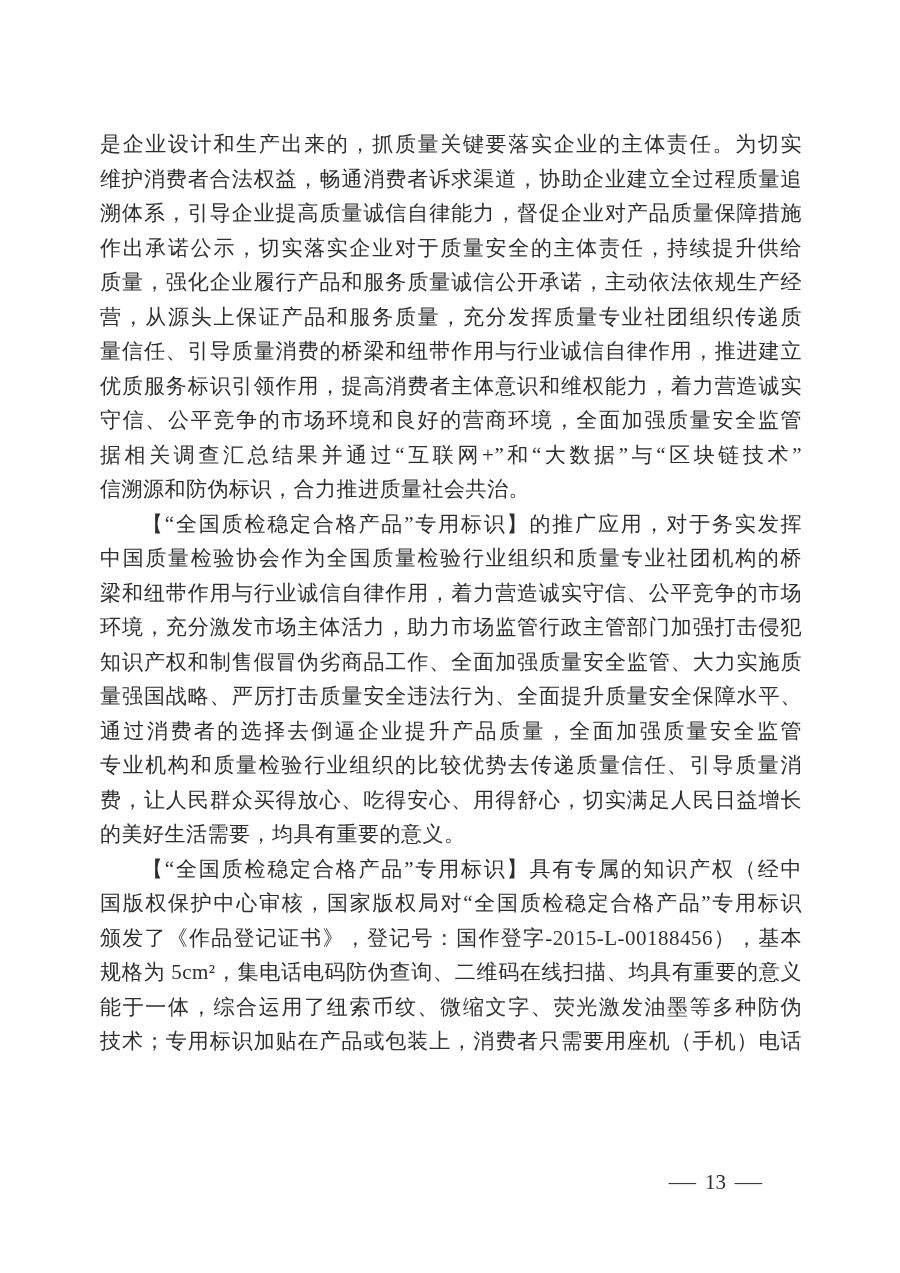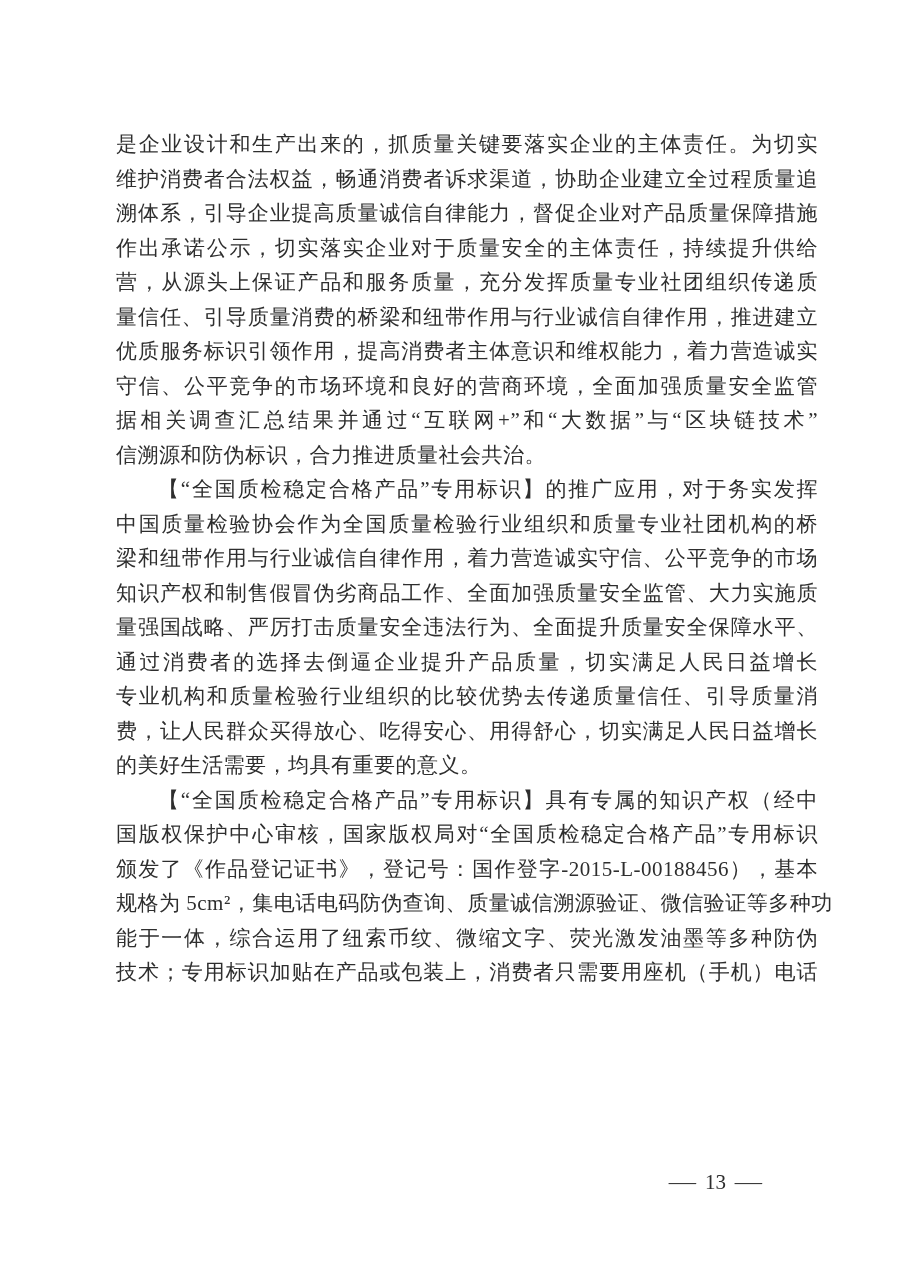--- a/index.html
+++ b/index.html
@@ -31,21 +31,20 @@
     line-height: 34.5px;
     letter-spacing: 0.5px;
   }
   .line {
     width: 702px;
     height: 34.5px;
     white-space: nowrap;
     text-align: justify;
     text-align-last: justify;
     text-justify: inter-character;
-    margin-left: 16px;
   }
   .line.para-end {
     text-align: right;
     text-align-last: left;
   }
   .line.indent {
     text-indent: 42px;
     font-family: Liberation Serif, serif;
   }
   .footer {
@@ -69,39 +68,41 @@
 </head>
 <body>
 
 <div class="page">
 
   <div class="body-text">
     <div class="line">是企业设计和生产出来的，抓质量关键要落实企业的主体责任。为切实</div>
     <div class="line">维护消费者合法权益，畅通消费者诉求渠道，协助企业建立全过程质量追</div>
     <div class="line">溯体系，引导企业提高质量诚信自律能力，督促企业对产品质量保障措施</div>
     <div class="line">作出承诺公示，切实落实企业对于质量安全的主体责任，持续提升供给</div>
+    <div class="line">质量，强化企业履行产品和服务质量诚信公开承诺，主动依法依规生产经</div>
     <div class="line">营，从源头上保证产品和服务质量，充分发挥质量专业社团组织传递质</div>
     <div class="line">量信任、引导质量消费的桥梁和纽带作用与行业诚信自律作用，推进建立</div>
     <div class="line">优质服务标识引领作用，提高消费者主体意识和维权能力，着力营造诚实</div>
     <div class="line">守信、公平竞争的市场环境和良好的营商环境，全面加强质量安全监管</div>
     <div class="line">据相关调查汇总结果并通过“互联网+”和“大数据”与“区块链技术”</div>
     <div class="line para-end">信溯源和防伪标识，合力推进质量社会共治。</div>
     <div class="line indent">【“全国质检稳定合格产品”专用标识】的推广应用，对于务实发挥</div>
     <div class="line">中国质量检验协会作为全国质量检验行业组织和质量专业社团机构的桥</div>
     <div class="line">梁和纽带作用与行业诚信自律作用，着力营造诚实守信、公平竞争的市场</div>
+    <div class="line">环境，充分激发市场主体活力，助力市场监管行政主管部门加强打击侵犯</div>
     <div class="line">知识产权和制售假冒伪劣商品工作、全面加强质量安全监管、大力实施质</div>
     <div class="line">量强国战略、严厉打击质量安全违法行为、全面提升质量安全保障水平、</div>
-    <div class="line">通过消费者的选择去倒逼企业提升产品质量，切实满足人民日益增长</div>
+    <div class="line">通过消费者的选择去倒逼企业提升产品质量，全面加强质量安全监管</div>
     <div class="line">专业机构和质量检验行业组织的比较优势去传递质量信任、引导质量消</div>
     <div class="line">费，让人民群众买得放心、吃得安心、用得舒心，切实满足人民日益增长</div>
     <div class="line para-end">的美好生活需要，均具有重要的意义。</div>
     <div class="line indent">【“全国质检稳定合格产品”专用标识】具有专属的知识产权（经中</div>
     <div class="line">国版权保护中心审核，国家版权局对“全国质检稳定合格产品”专用标识</div>
     <div class="line">颁发了《作品登记证书》，登记号：国作登字-2015-L-00188456），基本</div>
-    <div class="line">规格为 5cm²，集电话电码防伪查询、质量诚信溯源验证、微信验证等多种功</div>
+    <div class="line">规格为 5cm²，集电话电码防伪查询、二维码在线扫描、均具有重要的意义</div>
     <div class="line">能于一体，综合运用了纽索币纹、微缩文字、荧光激发油墨等多种防伪</div>
     <div class="line">技术；专用标识加贴在产品或包装上，消费者只需要用座机（手机）电话</div>
   </div>
 
   <div class="footer">
     <span class="dash">—</span>
     <span class="num">13</span>
     <span class="dash">—</span>
   </div>
 

